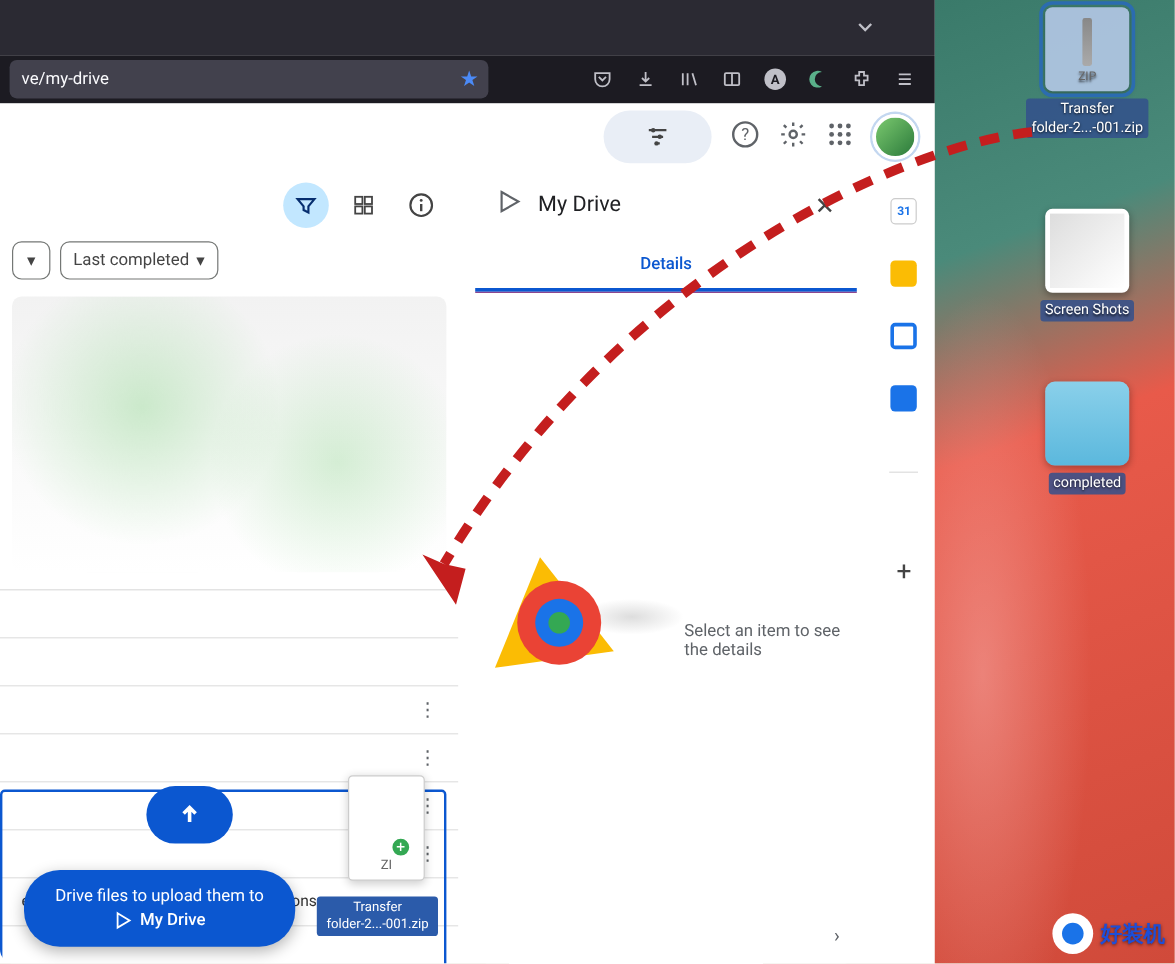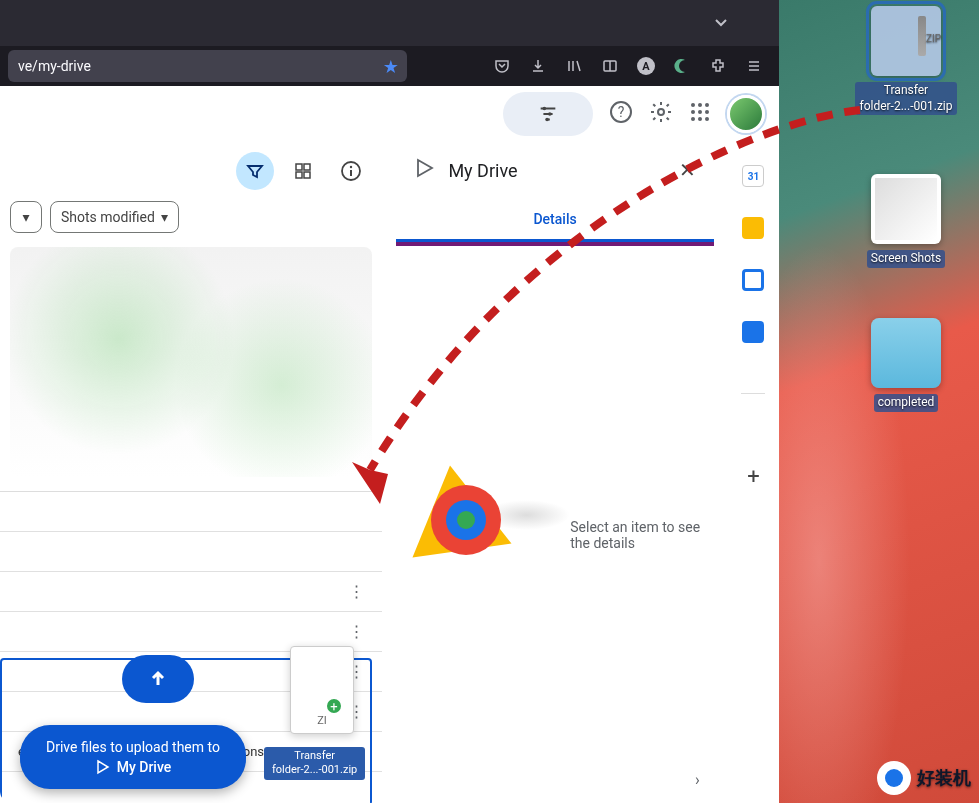--- a/index.html
+++ b/index.html
@@ -32,21 +32,21 @@
 .drag-zip .plus{position:absolute;bottom:18px;right:10px;width:18px;height:18px;background:#34a853;border-radius:50%;border:2px solid #fff;color:#fff;font-size:13px;display:flex;align-items:center;justify-content:center}
 .drag-label{position:absolute;left:264px;top:606px;background:#2b5baa;color:#fff;font-size:11px;padding:2px 8px;border-radius:3px;text-align:center;line-height:1.3}
 .upload-bubble{position:absolute;left:20px;bottom:14px;background:#0b57d0;color:#fff;border-radius:30px;padding:14px 26px;text-align:center;box-shadow:0 4px 12px rgba(0,0,0,0.3)}
 .upload-cloud{position:absolute;left:122px;bottom:100px;width:72px;height:48px;background:#0b57d0;border-radius:30px;display:flex;align-items:center;justify-content:center;color:#fff}
 .upload-bubble .l1{font-size:14px}
 .upload-bubble .l2{font-size:14px;font-weight:500;margin-top:4px;display:flex;align-items:center;justify-content:center;gap:6px}
 .dropborder{position:absolute;left:0;top:517px;width:372px;height:160px;border:2px solid #0b57d0;border-radius:4px;pointer-events:none}
 .details{width:322px;background:#fff;border-radius:12px;position:relative;display:flex;flex-direction:column}
 .details-hdr{display:flex;align-items:center;gap:12px;padding:16px 18px;font-size:18px}
 .details-hdr .close{margin-left:auto;font-size:20px;color:#444}
-.tabs{display:flex;border-bottom:4px solid #701a75}
+.tabs{display:flex;border-bottom:1px solid #701a75}
 .tabs .tab{flex:1;text-align:center;padding:12px 0;font-size:14px;color:#5f6368}
 .tabs .tab.active{color:#0b57d0;font-weight:500;border-bottom:3px solid #0b57d0}
 .details-body{flex:1;display:flex;align-items:center;padding-top:20px}
 .drivelogo{width:120px;height:120px;position:relative;margin-bottom:40px}
 .drivelogo .tri{width:0;height:0;border-left:50px solid transparent;border-right:50px solid transparent;border-bottom:86px solid #fbbc04;position:absolute;left:10px;top:10px;transform:rotate(-8deg)}
 .drivelogo .c1{position:absolute;width:70px;height:70px;background:#ea4335;border-radius:50%;left:35px;top:30px}
 .drivelogo .c2{position:absolute;width:40px;height:40px;background:#1a73e8;border-radius:50%;left:50px;top:45px}
 .drivelogo .c3{position:absolute;width:18px;height:18px;background:#34a853;border-radius:50%;left:61px;top:56px}
 .shadow{width:120px;height:30px;background:radial-gradient(ellipse,#ddd,transparent 70%);margin-top:-20px;margin-bottom:20px}
 .empty{color:#5f6368;font-size:14px}
@@ -56,29 +56,29 @@
 .ic-cal{background:#fff;border:1px solid #ccc;position:relative}
 .ic-cal::after{content:"31";position:absolute;inset:0;display:flex;align-items:center;justify-content:center;font-size:10px;color:#1a73e8;font-weight:bold}
 .ic-keep{background:#fbbc04}
 .ic-tasks{border:3px solid #1a73e8;border-radius:50%;width:20px;height:20px}
 .ic-contacts{background:#1a73e8;border-radius:50%}
 .ic-plus{color:#444;font-size:22px;margin-top:40px}
 .divider{width:24px;height:1px;background:#ddd;margin-top:20px}
 .desktop{position:absolute;left:779px;top:0;width:200px;height:803px;background:linear-gradient(160deg,#3a7a6a 0%,#4a8a7a 25%,#e85a4a 45%,#d04a3a 100%);overflow:hidden}
 .desktop::before{content:"";position:absolute;inset:0;background:radial-gradient(ellipse at 20% 70%,rgba(255,200,200,0.4),transparent 40%)}
 .dicon{position:absolute;text-align:center;color:#fff;font-size:12px;text-shadow:0 1px 2px rgba(0,0,0,0.8);width:110px}
-.dicon .box{width:70px;height:70px;background:#fff;border-radius:6px;margin:0 auto 6px;box-shadow:0 2px 6px rgba(0,0,0,0.3);display:flex;flex-direction:row;align-items:center;justify-content:flex-end;font-size:10px;color:#666;padding-bottom:6px}
+.dicon .box{width:70px;height:70px;background:#fff;border-radius:6px;margin:0 auto 6px;box-shadow:0 2px 6px rgba(0,0,0,0.3);display:flex;flex-direction:column;align-items:center;justify-content:flex-end;font-size:10px;color:#666;padding-bottom:6px}
 .dicon.sel .box{outline:3px solid #2b6cb0;outline-offset:2px;background:rgba(180,200,230,0.9)}
 .dicon .zipper2{width:8px;height:40px;background:linear-gradient(#888,#aaa);border-radius:2px;margin-bottom:4px}
 .dicon.folder .box{background:linear-gradient(#8ad0ea,#5bb8dd);border-radius:8px}
 .dicon.shots .box{background:#fff;padding:4px}
 .dicon.shots .box::before{content:"";display:block;width:100%;height:100%;background:linear-gradient(135deg,#ddd,#fff)}
 .dlabel{background:rgba(50,80,140,0.85);padding:1px 4px;border-radius:3px;display:inline-block;line-height:1.3}
 .arrow{position:absolute;pointer-events:none;z-index:50}
-.watermark{position:absolute;right:8px;bottom:8px;display:flex;align-items:center;gap:6px;color:#0f172a;font-weight:bold;font-size:18px;text-shadow:0 1px 3px rgba(0,0,0,0.6)}
+.watermark{position:absolute;right:8px;bottom:8px;display:flex;align-items:center;gap:6px;color:#1d4ed8;font-weight:bold;font-size:18px;text-shadow:0 1px 3px rgba(0,0,0,0.6)}
 .watermark .eye{width:34px;height:34px;background:#fff;border-radius:50%;display:flex;align-items:center;justify-content:center}
 .watermark .eye::after{content:"";width:18px;height:18px;background:#1a73e8;border-radius:50%}
 svg{overflow:visible}
 </style>
 </head>
 <body>
 
 <div class="browser">
   <div class="tabbar">
     <span class="dropdown">
@@ -184,21 +184,21 @@
             <svg width="22" height="22" viewBox="0 0 22 22">
               <circle cx="11" cy="11" r="9" stroke="#444" fill="none" stroke-width="1.8"></circle>
               <circle cx="11" cy="7" r="1.2" fill="#444"></circle>
               <rect x="10" y="10" width="2" height="6" fill="#444"></rect>
             </svg>
           </div>
       </div>
       <div class="filterbar">
         <div class="chip" style="width:32px;justify-content:center">▾</div>
         <div class="chip">
-            <span>Shots modified</span>
+            <span>Last completed</span>
             <span>▾</span>
           </div>
       </div>
       <div class="preview"></div>
       <div class="dropborder"></div>
       <div class="filelist">
         <div class="row"></div>
         <div class="row"></div>
         <div class="row">
             <span>⋮</span>

